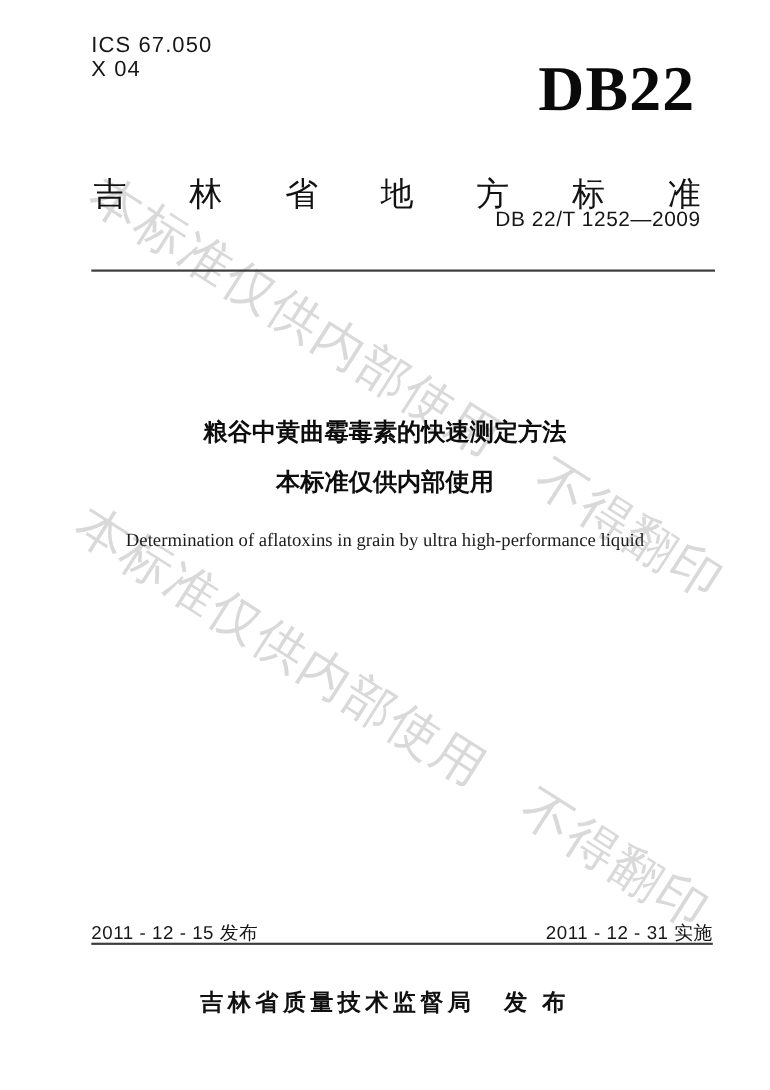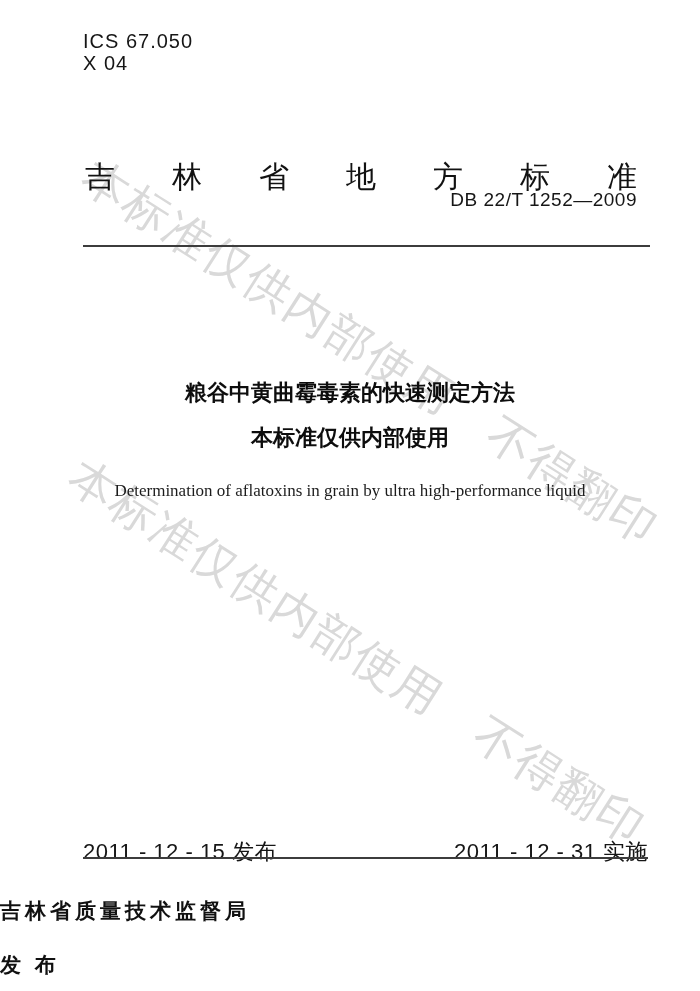--- a/index.html
+++ b/index.html
@@ -104,53 +104,53 @@
   }
 
   
   .date-row {
     position: absolute;
     left: 83px;
     right: 52px;
     top: 837px;
     display: flex;
     justify-content: space-between;
-    font-size: 22px;
+    font-size: 17px;
     letter-spacing: 0.5px;
   }
   .rule-bottom { left: 83px; right: 52px; top: 857px; }
   .publisher-row {
     position: absolute;
     left: 0;
     right: 0;
     top: 897px;
     display: flex;
     justify-content: center;
     align-items: baseline;
     gap: 26px;
     font-size: 21px;
     font-weight: bold;
     letter-spacing: 4px;
     color: #111111;
-    flex-direction: column;
   }
 </style>
 </head>
 <body>
 
 <div class="page">
 
   <div class="watermark wm1">本标准仅供内部使用　不得翻印</div>
   <div class="watermark wm2">本标准仅供内部使用　不得翻印</div>
 
   <div class="ics-block">
     <div>ICS 67.050</div>
     <div>X 04</div>
   </div>
 
+  <div class="db-logo">DB22</div>
 
   <div class="standard-category">吉林省地方标准</div>
 
   <div class="standard-code">DB 22/T 1252—2009</div>
 
   <div class="rule rule-top"></div>
 
   <div class="title-cn">
     <div>粮谷中黄曲霉毒素的快速测定方法</div>
     <div>本标准仅供内部使用</div>

